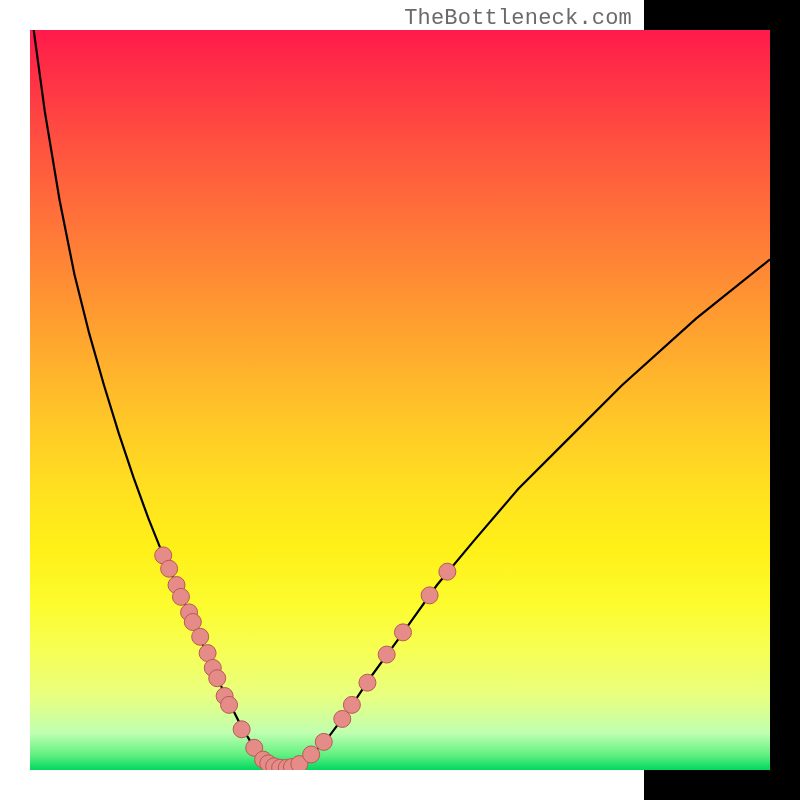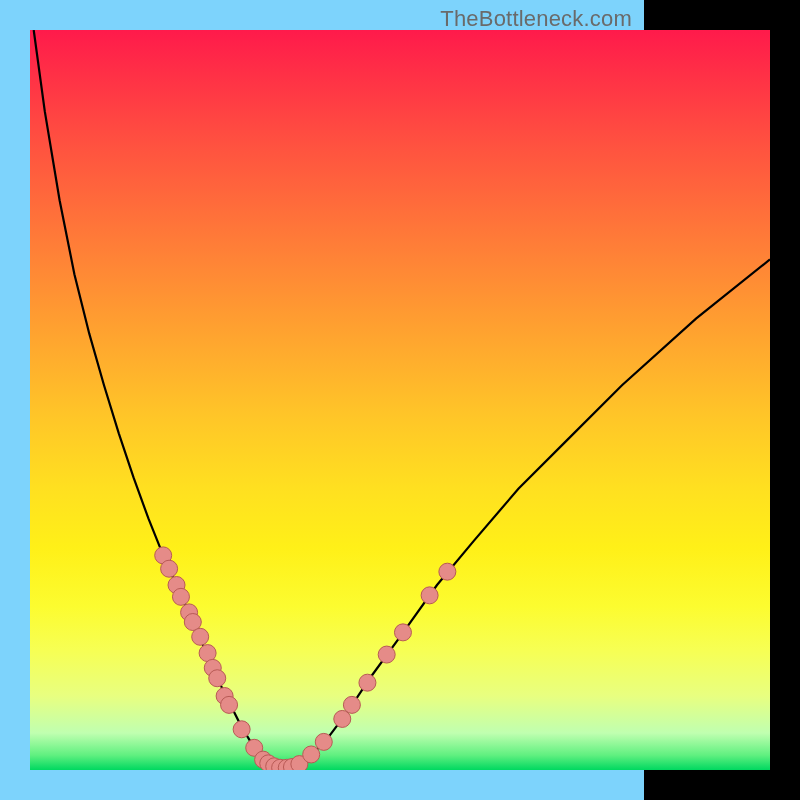--- a/index.html
+++ b/index.html
@@ -10,21 +10,22 @@
     background: #000;
     overflow: hidden;
     font-family: Arial, sans-serif;
   }
   .frame {
     position: absolute;
     left: 0;
     top: 0;
     width: 644px;
     height: 800px;
-    background: #7dd3fc;
+    background: #ffffff;
+    font-family: Liberation Mono, monospace;
   }
   .plot {
     position: absolute;
     left: 30px;
     top: 30px;
     width: 740px;
     height: 740px;
     background: linear-gradient(
       to bottom,
       #ff1a4b 0%,

